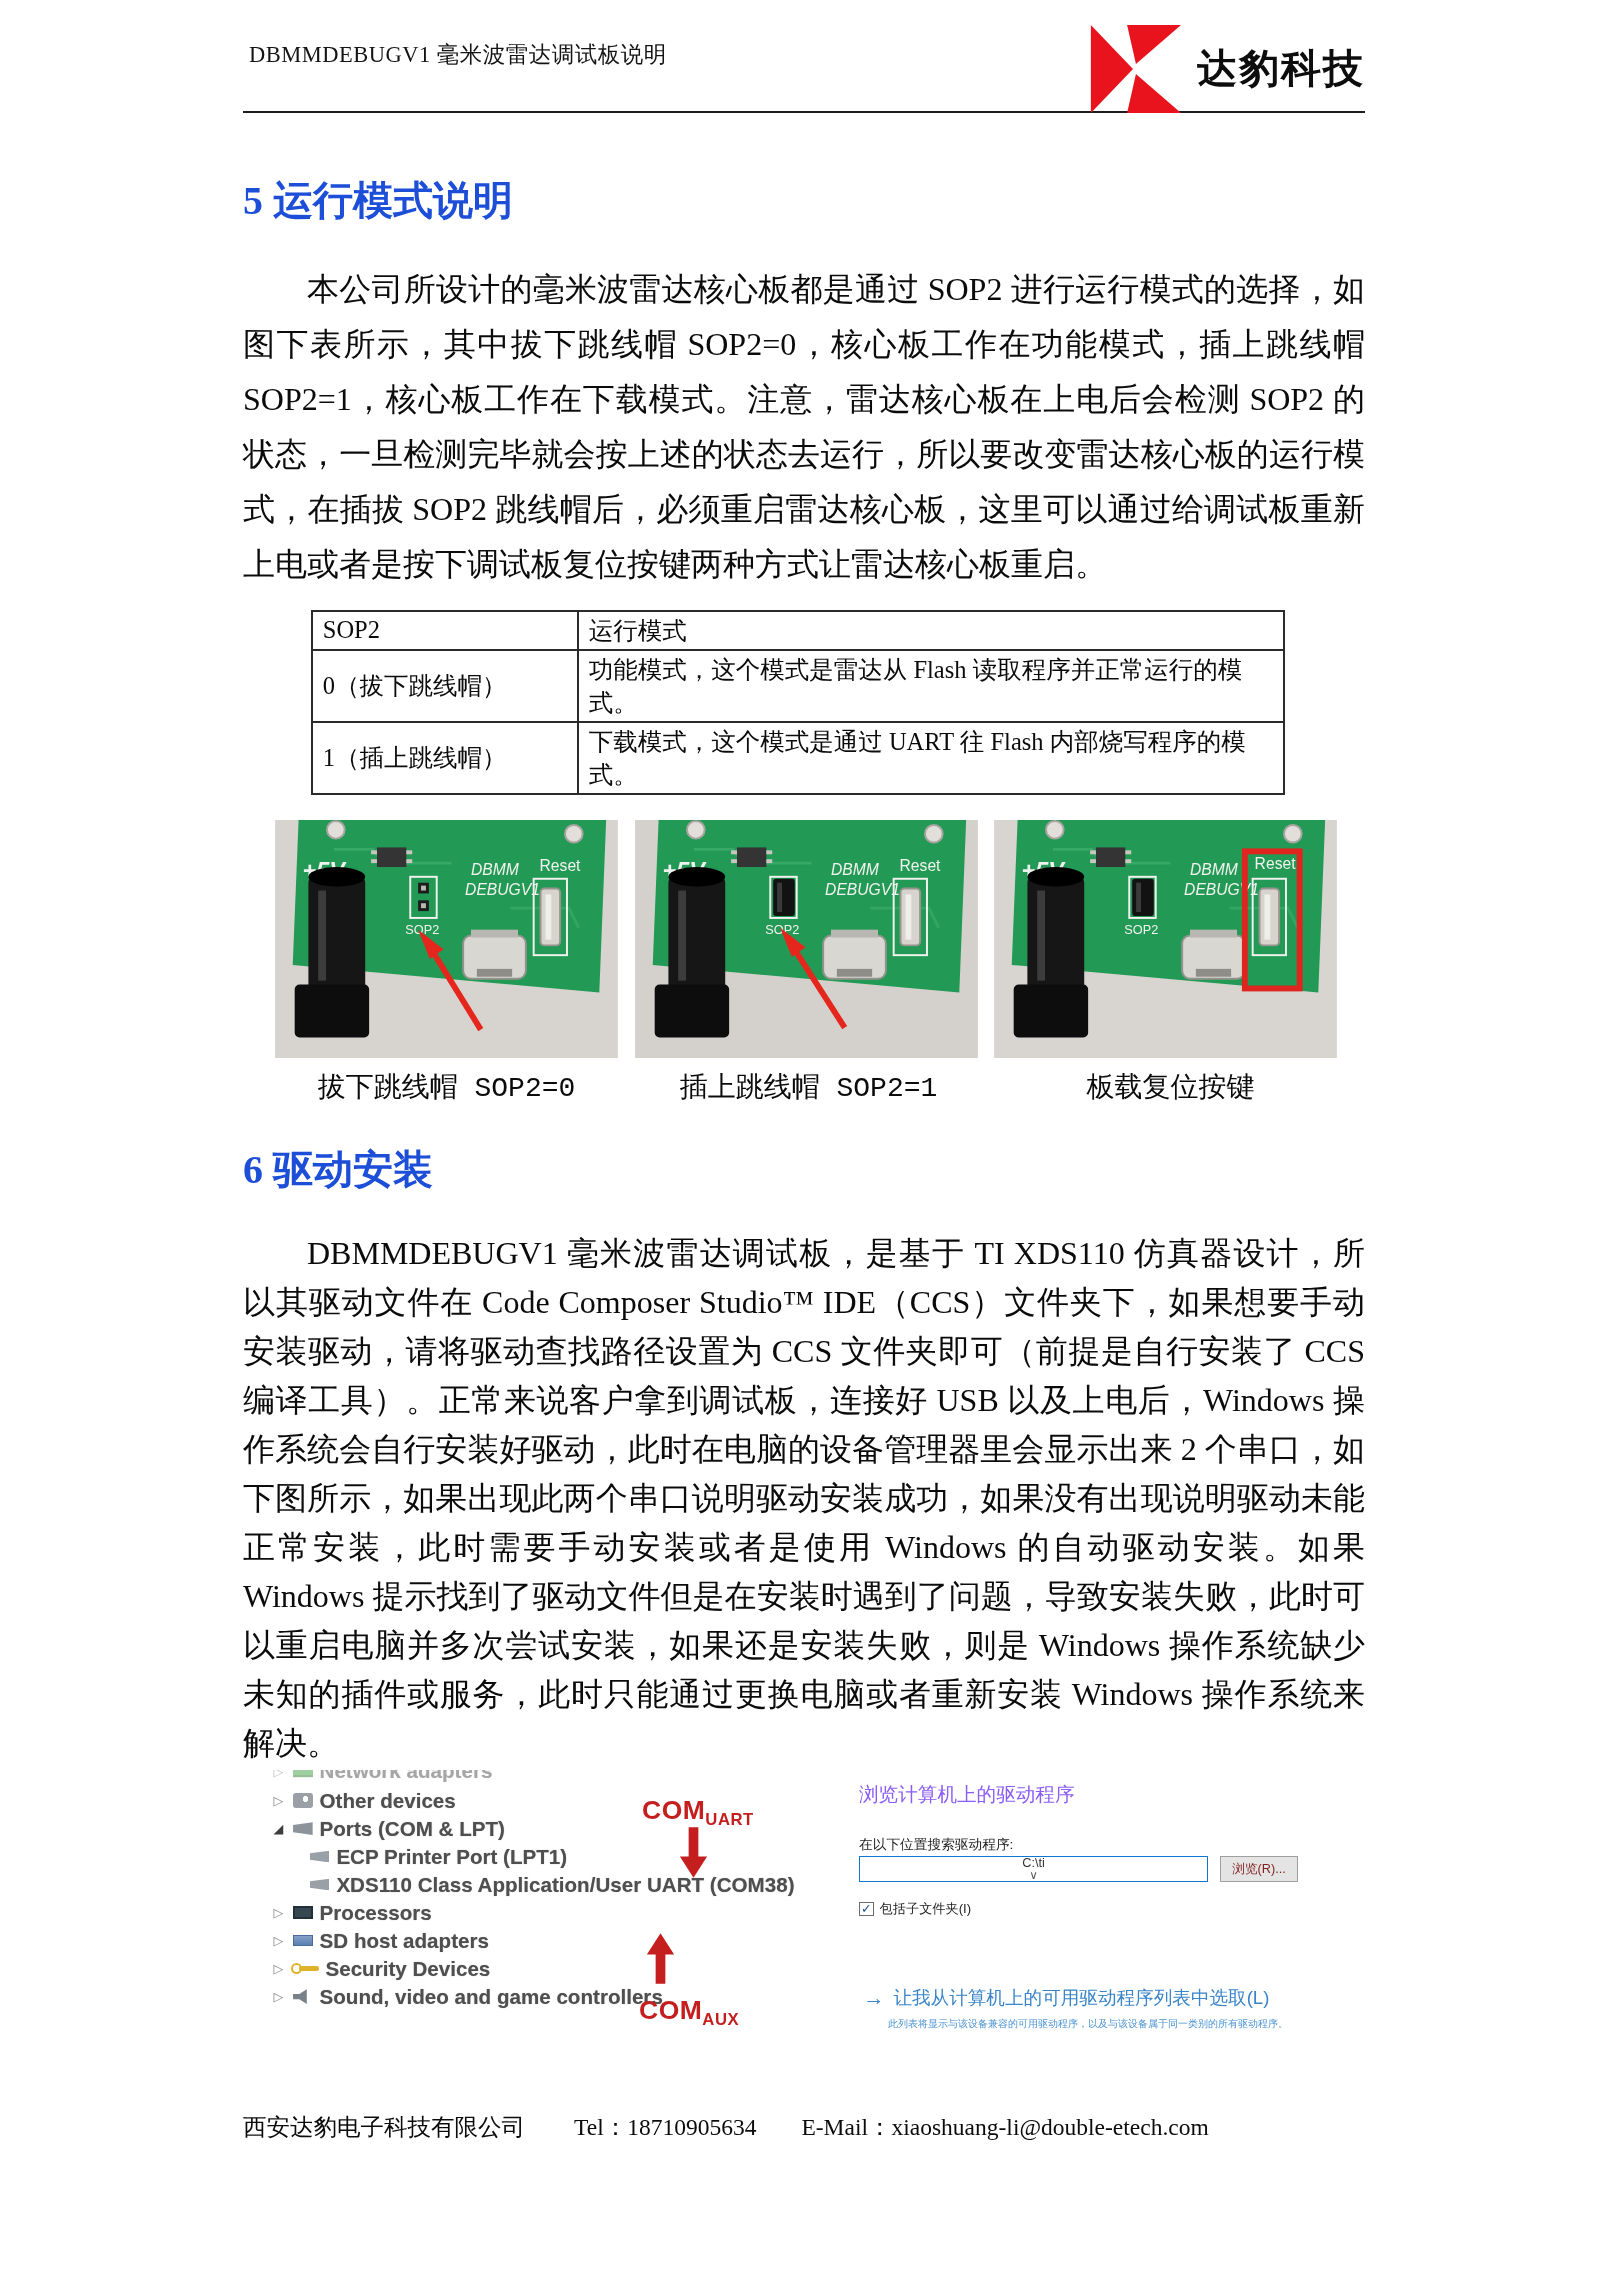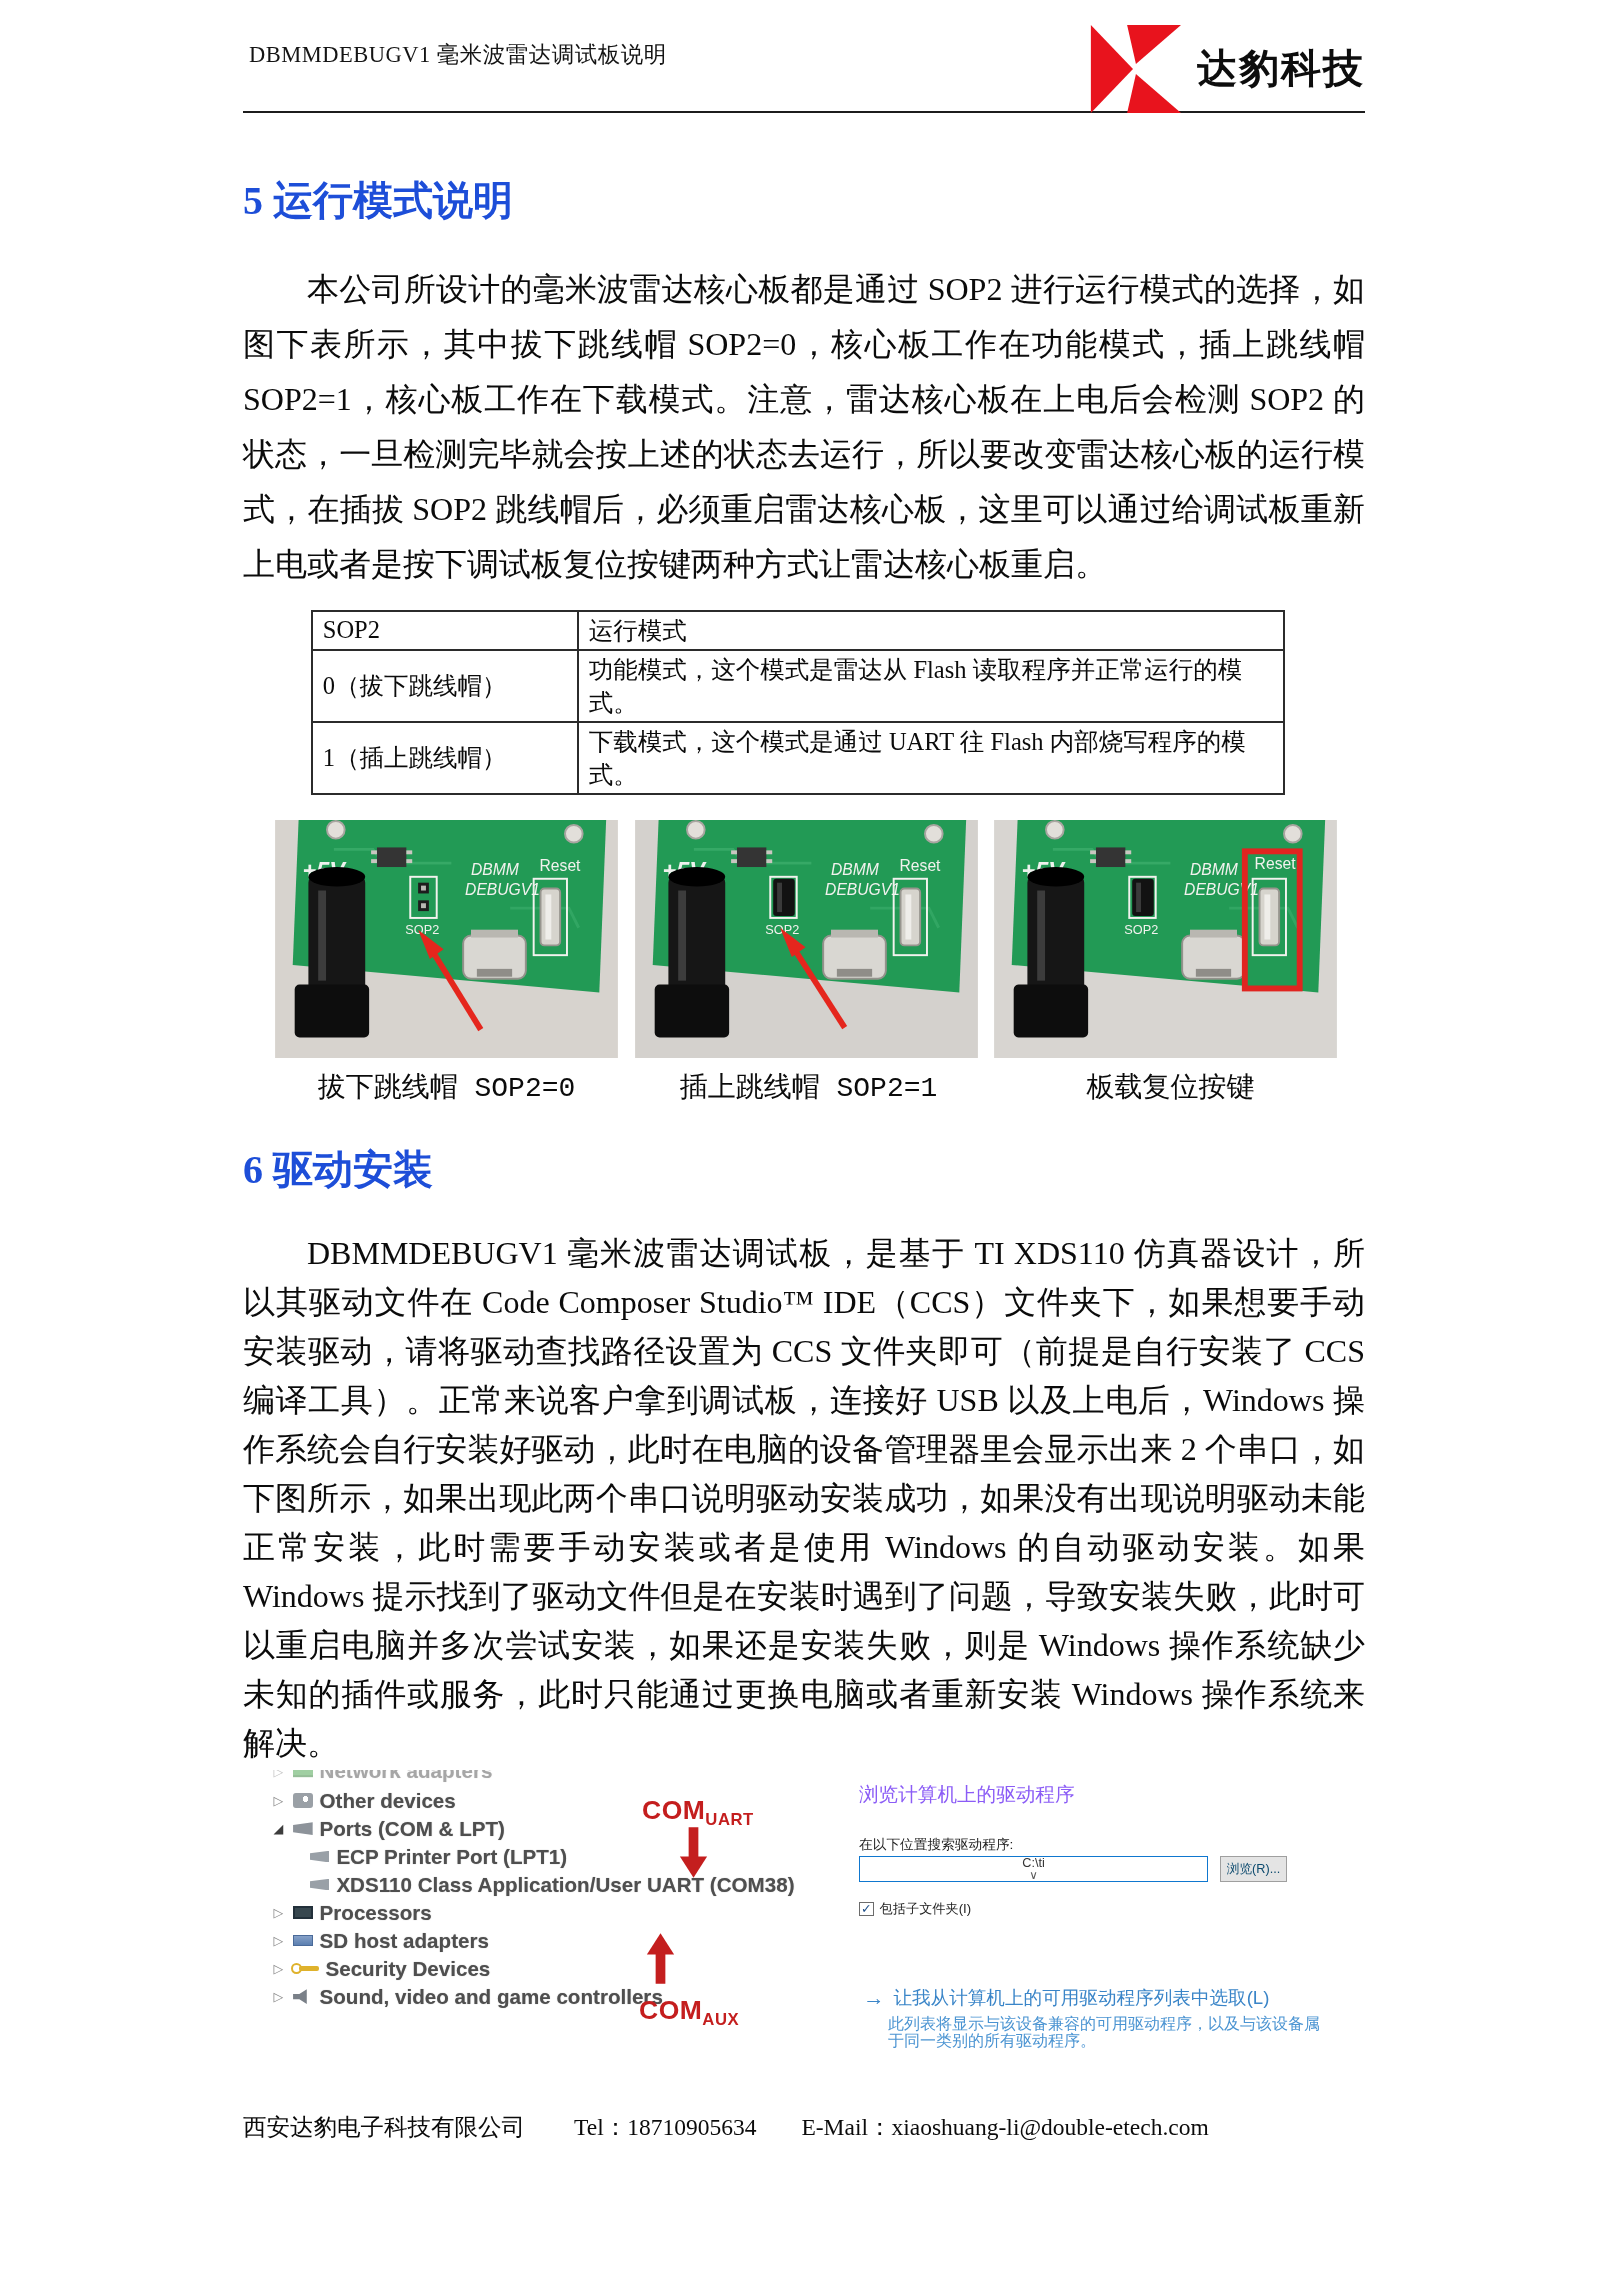--- a/index.html
+++ b/index.html
@@ -55,31 +55,31 @@
   .comlabel { position:absolute; color:#c41e1e; font-weight:bold; font-size:26.5px; letter-spacing:0.5px; white-space:nowrap; }
   .comlabel sub { font-size:16.7px; font-weight:bold; }
   .rarrow { position:absolute; }
   
   .dlg-head  { position:absolute; left:616px; top:12.7px;  font-size:19.6px; color:#8b5cf6; }
   .dlg-label { position:absolute; left:616px; top:68px;  font-size:13.7px; color:#1f1f1f; }
   .pathbox   { position:absolute; left:616px; top:88px; width:349px; height:26.5px; border:1px solid #0f77cf;
                background:#fff; display:flex; align-items:center; justify-content:flex-end; padding:0 6.9px;flex-direction:column; }
   .pathbox .val { font-size:12.7px; color:#333; }
   .pathbox .chev { font-size:11.8px; color:#5a5a5a; line-height:1; }
-  .browse { position:absolute; left:977px; top:88px; width:67px; height:26.5px; background:#e4e4e4;
-            border:1px solid #9f9f9f; font-size:12.7px; color:#0c4a6e;
+  .browse { position:absolute; left:977px; top:88px; width:78px; height:26.5px; background:#e4e4e4;
+            border:1px solid #9f9f9f; font-size:12.7px; color:#7f1d1d;
             font-family:"Liberation Sans","DejaVu Sans",sans-serif; }
   .cbrow  { position:absolute; left:616px; top:132px; display:flex; align-items:center; gap:5.9px; }
   .cb { width:14.7px; height:14.7px; border:1px solid #6b6b6b; background:#fff; font-size:12.7px; line-height:12.7px;
         color:#1d4e89; text-align:center; font-weight:bold; }
   .cbrow .cbl { font-size:13.2px; color:#1f1f1f;text-align:right; }
   .linkrow { position:absolute; left:620px; top:218px; display:flex; gap:8.8px; align-items:flex-start; }
   .linkrow .ar { color:#3a85c8; font-size:21.6px; line-height:23.5px; }
   .linkrow .lk { color:#3a85c8; font-size:18.6px; line-height:23.5px; }
-  .dlg-desc { position:absolute; left:645px; top:247px; width:433px; font-size:16px; line-height:17.6px; color:#4b94d2; }
+  .dlg-desc { position:absolute; left:645px; top:247px; width:433px; font-size:10px; line-height:17.6px; color:#4b94d2; }
   
   .footer { margin-top:49px; display:flex; font-size:23.5px; color:#0b0b0b; }
   .footer .seg { white-space:nowrap; }
   .footer .tel { margin-left:49px; }
   .footer .mail { margin-left:45px; }
 </style>
 </head>
 <body>
 
 <div class="page">

